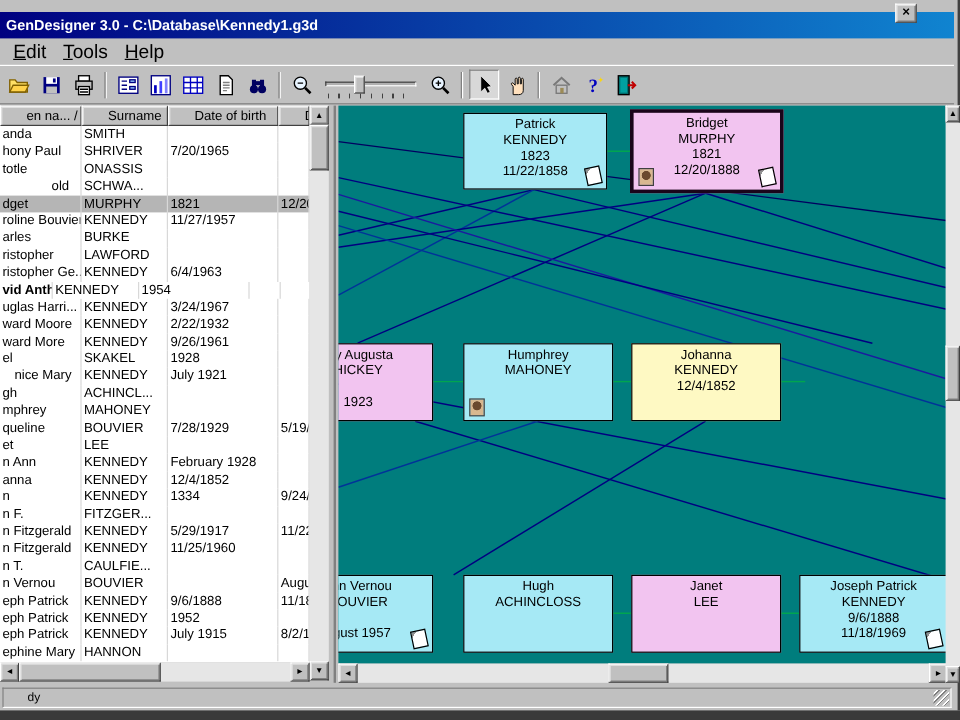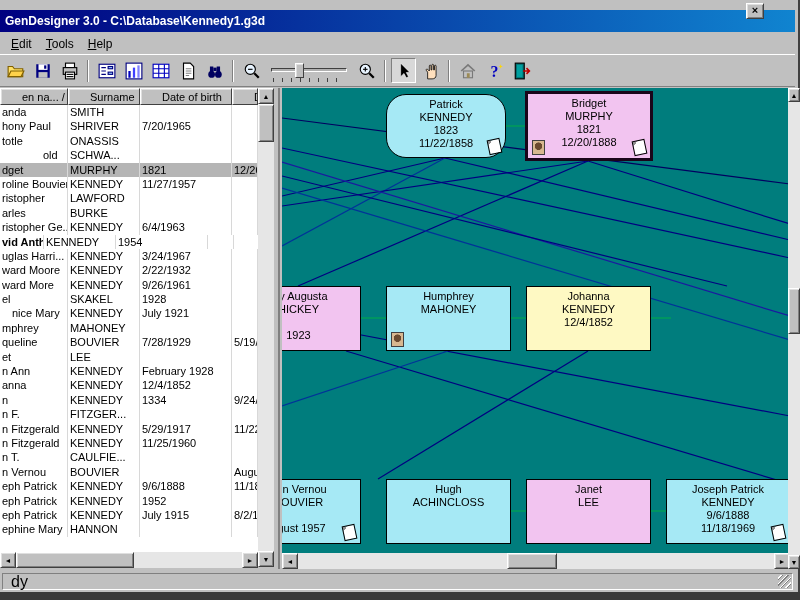--- a/index.html
+++ b/index.html
@@ -9,21 +9,21 @@
 
   
   .titlebar { position:absolute; left:0; top:10px; right:3px; height:22px;
     background:linear-gradient(90deg,#000080,#1084d0); color:#fff;
     display:flex; align-items:center; padding-left:5px; font-size:12px; font-weight:bold; }
   .tb-close { position:absolute; right:34px; top:3px; width:18px; height:16px; background:#c0c0c0;
     border:1px solid; border-color:#fff #404040 #404040 #fff; box-shadow:inset 1px 1px 0 #dfdfdf, inset -1px -1px 0 #808080;
     color:#000; font-size:11px; font-weight:bold; line-height:13px; text-align:center; cursor:default; }
 
   
-  .menubar { position:absolute; left:0; top:33px; right:3px; height:21px; display:flex; align-items:center; padding-left:4px; font-size:12px; }
+  .menubar { position:absolute; left:0; top:33px; right:3px; height:21px; display:flex; align-items:center; padding-left:4px; font-size:16px; }
   .menu-item { padding:2px 7px; color:#000; }
 
   
   .toolbar { position:absolute; left:0; top:54px; right:3px; height:33px; display:flex; align-items:center; padding-left:2px;
     border-top:1px solid #fff; border-bottom:1px solid #808080; }
   .tool-btn { width:25px; height:25px; display:flex; align-items:center; justify-content:center; margin:0 1px; }
   .tool-btn.pressed { border:1px solid; border-color:#808080 #fff #fff #808080; background:#d8d8d8; }
   .tool-btn.disabled { opacity:.55; }
   .tool-sep { width:2px; height:22px; border-left:1px solid #808080; border-right:1px solid #fff; margin:0 4px; }
   .zoom-slider { position:relative; width:80px; height:26px; margin:0 4px; }
@@ -64,21 +64,21 @@
     background:radial-gradient(circle at 50% 40%, #6b4a2f 0 3.5px, #d8b890 4px); }
   .doc-icon { position:absolute; right:4px; bottom:3px; width:13px; height:15px; border:1px solid #000;
     background:linear-gradient(135deg,#909090 0 3px,#fff 3px); transform:rotate(-12deg); }
 
   #tree-hscroll { left:2px; top:465px; width:508px; height:16px; }
   #tree-vscroll { left:788px; top:88px; width:12px; height:481px; }
 
   
   .statusbar { position:absolute; left:0; top:571px; right:3px; height:21px; padding:2px; }
   .status-panel { height:17px; border:1px solid; border-color:#808080 #fff #fff #808080;
-    font-size:16px; line-height:15px; padding-left:8px; color:#000; position:relative; }
+    font-size:10px; line-height:15px; padding-left:20px; color:#000; position:relative; }
   .grip { position:absolute; right:1px; bottom:1px; width:13px; height:13px;
     background:repeating-linear-gradient(135deg,transparent 0 2px,#fff 2px 3px,#808080 3px 4px); }
 </style>
 </head>
 <body>
 
 <div class="window">
 
   <div class="titlebar">
     <span>GenDesigner 3.0 - C:\Database\Kennedy1.g3d</span>
@@ -244,28 +244,28 @@
         <div class="grid-cell" style="width: 92px;">1821</div>
         <div class="grid-cell" style="width: 26px;">12/20/1</div>
       </div>
       <div class="grid-row">
         <div class="grid-cell" style="width: 68px;">roline Bouvier</div>
         <div class="grid-cell" style="width: 72px;">KENNEDY</div>
         <div class="grid-cell" style="width: 92px;">11/27/1957</div>
         <div class="grid-cell" style="width: 26px;"></div>
       </div>
       <div class="grid-row">
+        <div class="grid-cell" style="width: 68px;">arles</div>
+        <div class="grid-cell" style="width: 72px;">BURKE</div>
+        <div class="grid-cell" style="width: 92px;"></div>
+        <div class="grid-cell" style="width: 26px;"></div>
+      </div>
+      <div class="grid-row">
         <div class="grid-cell" style="width: 68px;">ristopher</div>
         <div class="grid-cell" style="width: 72px;">LAWFORD</div>
-        <div class="grid-cell" style="width: 92px;"></div>
-        <div class="grid-cell" style="width: 26px;"></div>
-      </div>
-      <div class="grid-row">
-        <div class="grid-cell" style="width: 68px;">arles</div>
-        <div class="grid-cell" style="width: 72px;">BURKE</div>
         <div class="grid-cell" style="width: 92px;"></div>
         <div class="grid-cell" style="width: 26px;"></div>
       </div>
       <div class="grid-row">
         <div class="grid-cell" style="width: 68px;">ristopher Ge...</div>
         <div class="grid-cell" style="width: 72px;">KENNEDY</div>
         <div class="grid-cell" style="width: 92px;">6/4/1963</div>
         <div class="grid-cell" style="width: 26px;"></div>
       </div>
       <div class="grid-row">
@@ -295,20 +295,26 @@
       <div class="grid-row">
         <div class="grid-cell" style="width: 68px;">el</div>
         <div class="grid-cell" style="width: 72px;">SKAKEL</div>
         <div class="grid-cell" style="width: 92px;">1928</div>
         <div class="grid-cell" style="width: 26px;"></div>
       </div>
       <div class="grid-row">
         <div class="grid-cell" style="width: 68px; padding-left: 12px;">nice Mary</div>
         <div class="grid-cell" style="width: 72px;">KENNEDY</div>
         <div class="grid-cell" style="width: 92px;">July 1921</div>
+        <div class="grid-cell" style="width: 26px;"></div>
+      </div>
+      <div class="grid-row">
+        <div class="grid-cell" style="width: 68px;">gh</div>
+        <div class="grid-cell" style="width: 72px;">ACHINCL...</div>
+        <div class="grid-cell" style="width: 92px;"></div>
         <div class="grid-cell" style="width: 26px;"></div>
       </div>
       <div class="grid-row">
         <div class="grid-cell" style="width: 68px;">mphrey</div>
         <div class="grid-cell" style="width: 72px;">MAHONEY</div>
         <div class="grid-cell" style="width: 92px;"></div>
         <div class="grid-cell" style="width: 26px;"></div>
       </div>
       <div class="grid-row">
         <div class="grid-cell" style="width: 68px;">queline</div>
@@ -426,21 +432,21 @@
           <line x1="64" y1="263" x2="508" y2="396" stroke="#000080" stroke-width="1.2"></line>
           <line x1="166" y1="263" x2="0" y2="318" stroke="#003399" stroke-width="1.2"></line>
           <line x1="306" y1="263" x2="96" y2="391" stroke="#000080" stroke-width="1.2"></line>
           <line x1="224" y1="38" x2="243" y2="38" stroke="#00a550" stroke-width="1.2"></line>
           <line x1="79" y1="230" x2="104" y2="230" stroke="#00a550" stroke-width="1.2"></line>
           <line x1="229" y1="230" x2="244" y2="230" stroke="#00a550" stroke-width="1.2"></line>
           <line x1="369" y1="230" x2="389" y2="230" stroke="#00a550" stroke-width="1.2"></line>
           <line x1="229" y1="423" x2="244" y2="423" stroke="#00a550" stroke-width="1.2"></line>
           <line x1="369" y1="423" x2="384" y2="423" stroke="#00a550" stroke-width="1.2"></line>
         </svg>
-    <div class="tree-node" style="left: 104px; top: 6px; width: 120px; height: 64px; background: rgb(166, 233, 245); border-radius: 20px;">
+    <div class="tree-node" style="left: 104px; top: 6px; width: 120px; height: 64px; background: rgb(166, 233, 245);">
           <div class="node-line">Patrick</div>
           <div class="node-line">KENNEDY</div>
           <div class="node-line">1823</div>
           <div class="node-line">11/22/1858</div>
           <div class="doc-icon"></div>
         </div>
         <div class="tree-node selected" style="left: 243px; top: 3px; width: 128px; height: 70px; background: rgb(242, 196, 240);">
           <div class="node-line">Bridget</div>
           <div class="node-line">MURPHY</div>
           <div class="node-line">1821</div>

